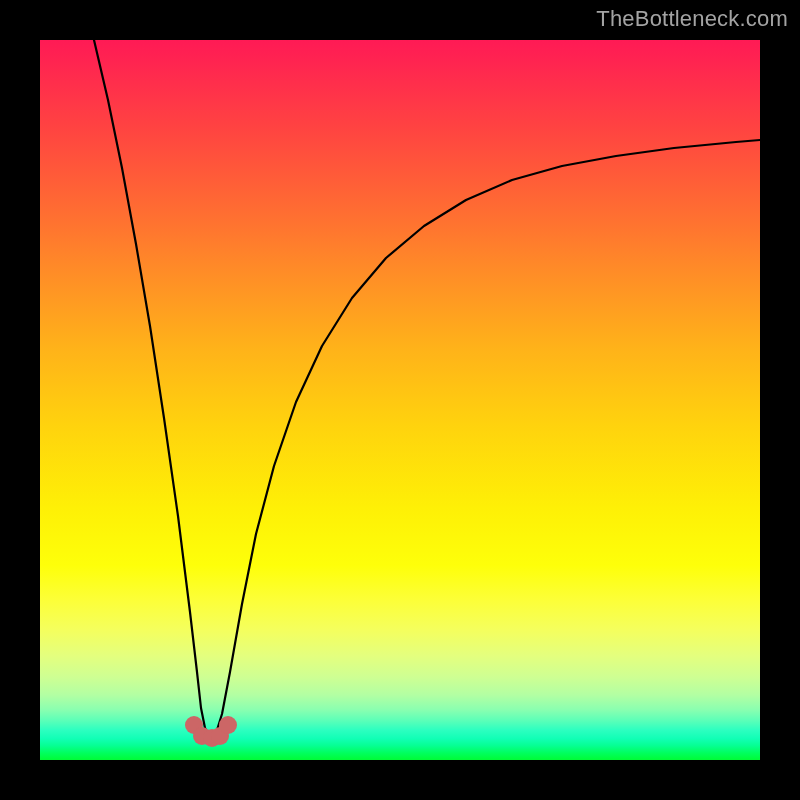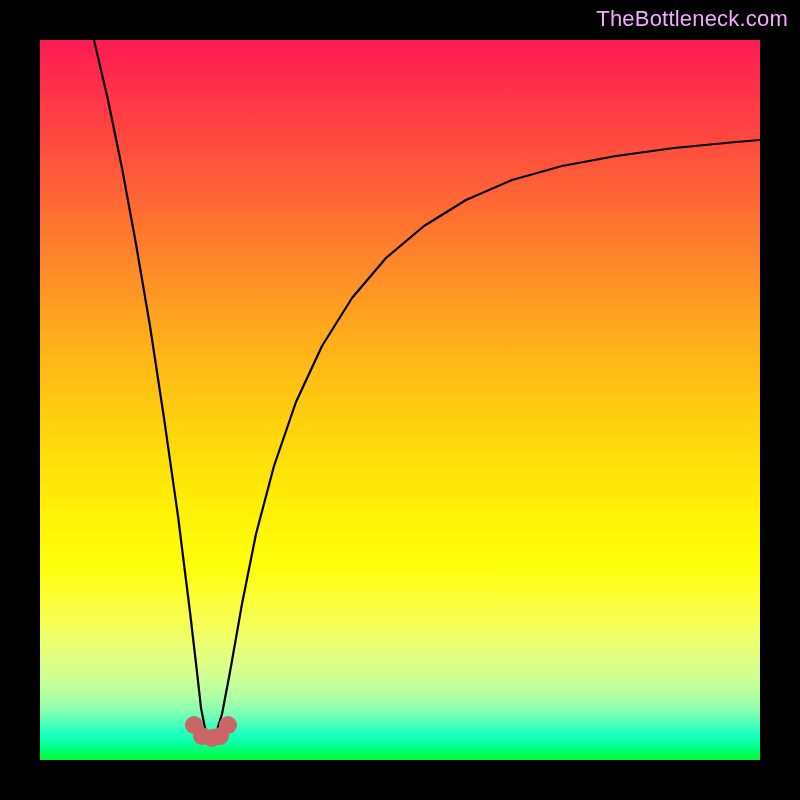--- a/index.html
+++ b/index.html
@@ -54,21 +54,21 @@
       #12ffb6 97%,
       #06ff93 98%,
       #00ff5f 99%,
       #00fc36 100%
     );
   }
   .watermark {
     position: absolute;
     top: 6px;
     right: 12px;
-    color: #f0abfc;
+    color: #a3a3a3;
     font-size: 22px;
     font-weight: 500;
     letter-spacing: 0.2px;
   }
   svg.curve {
     position: absolute;
     left: 0;
     top: 0;
     width: 720px;
     height: 720px;

